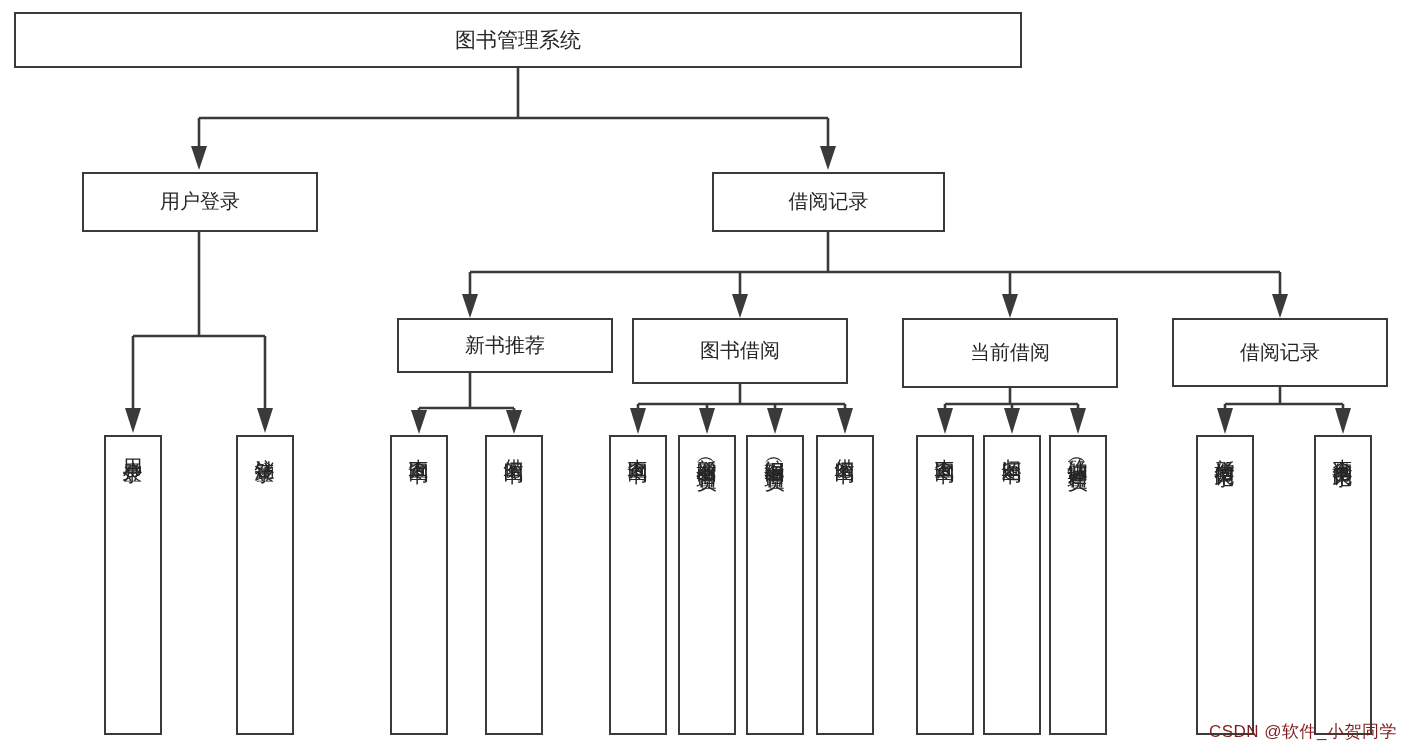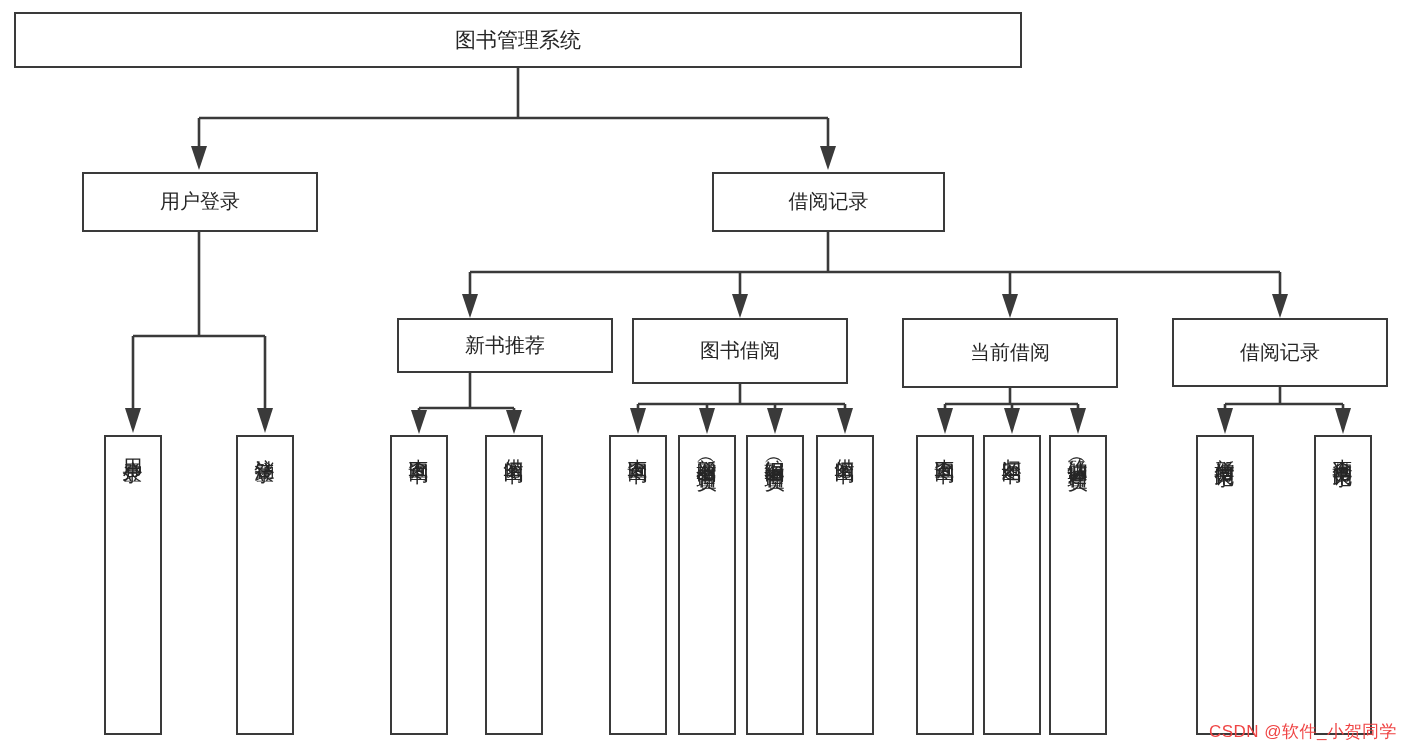--- a/index.html
+++ b/index.html
@@ -59,21 +59,21 @@
     stroke: #3a3a3a;
     stroke-width: 2.6;
     fill: none;
   }
   .arrowhead { fill: #3a3a3a; }
   .watermark {
     position: absolute;
     right: 8px;
     bottom: 4px;
     font-size: 17px;
-    color: #ef4444;
+    color: #7f1d1d;
     white-space: nowrap;
     letter-spacing: 0.5px;
   }
 </style>
 </head>
 <body>
 
 <div id="diagram-root">
 
   <svg class="connectors" viewBox="0 0 1405 747">

